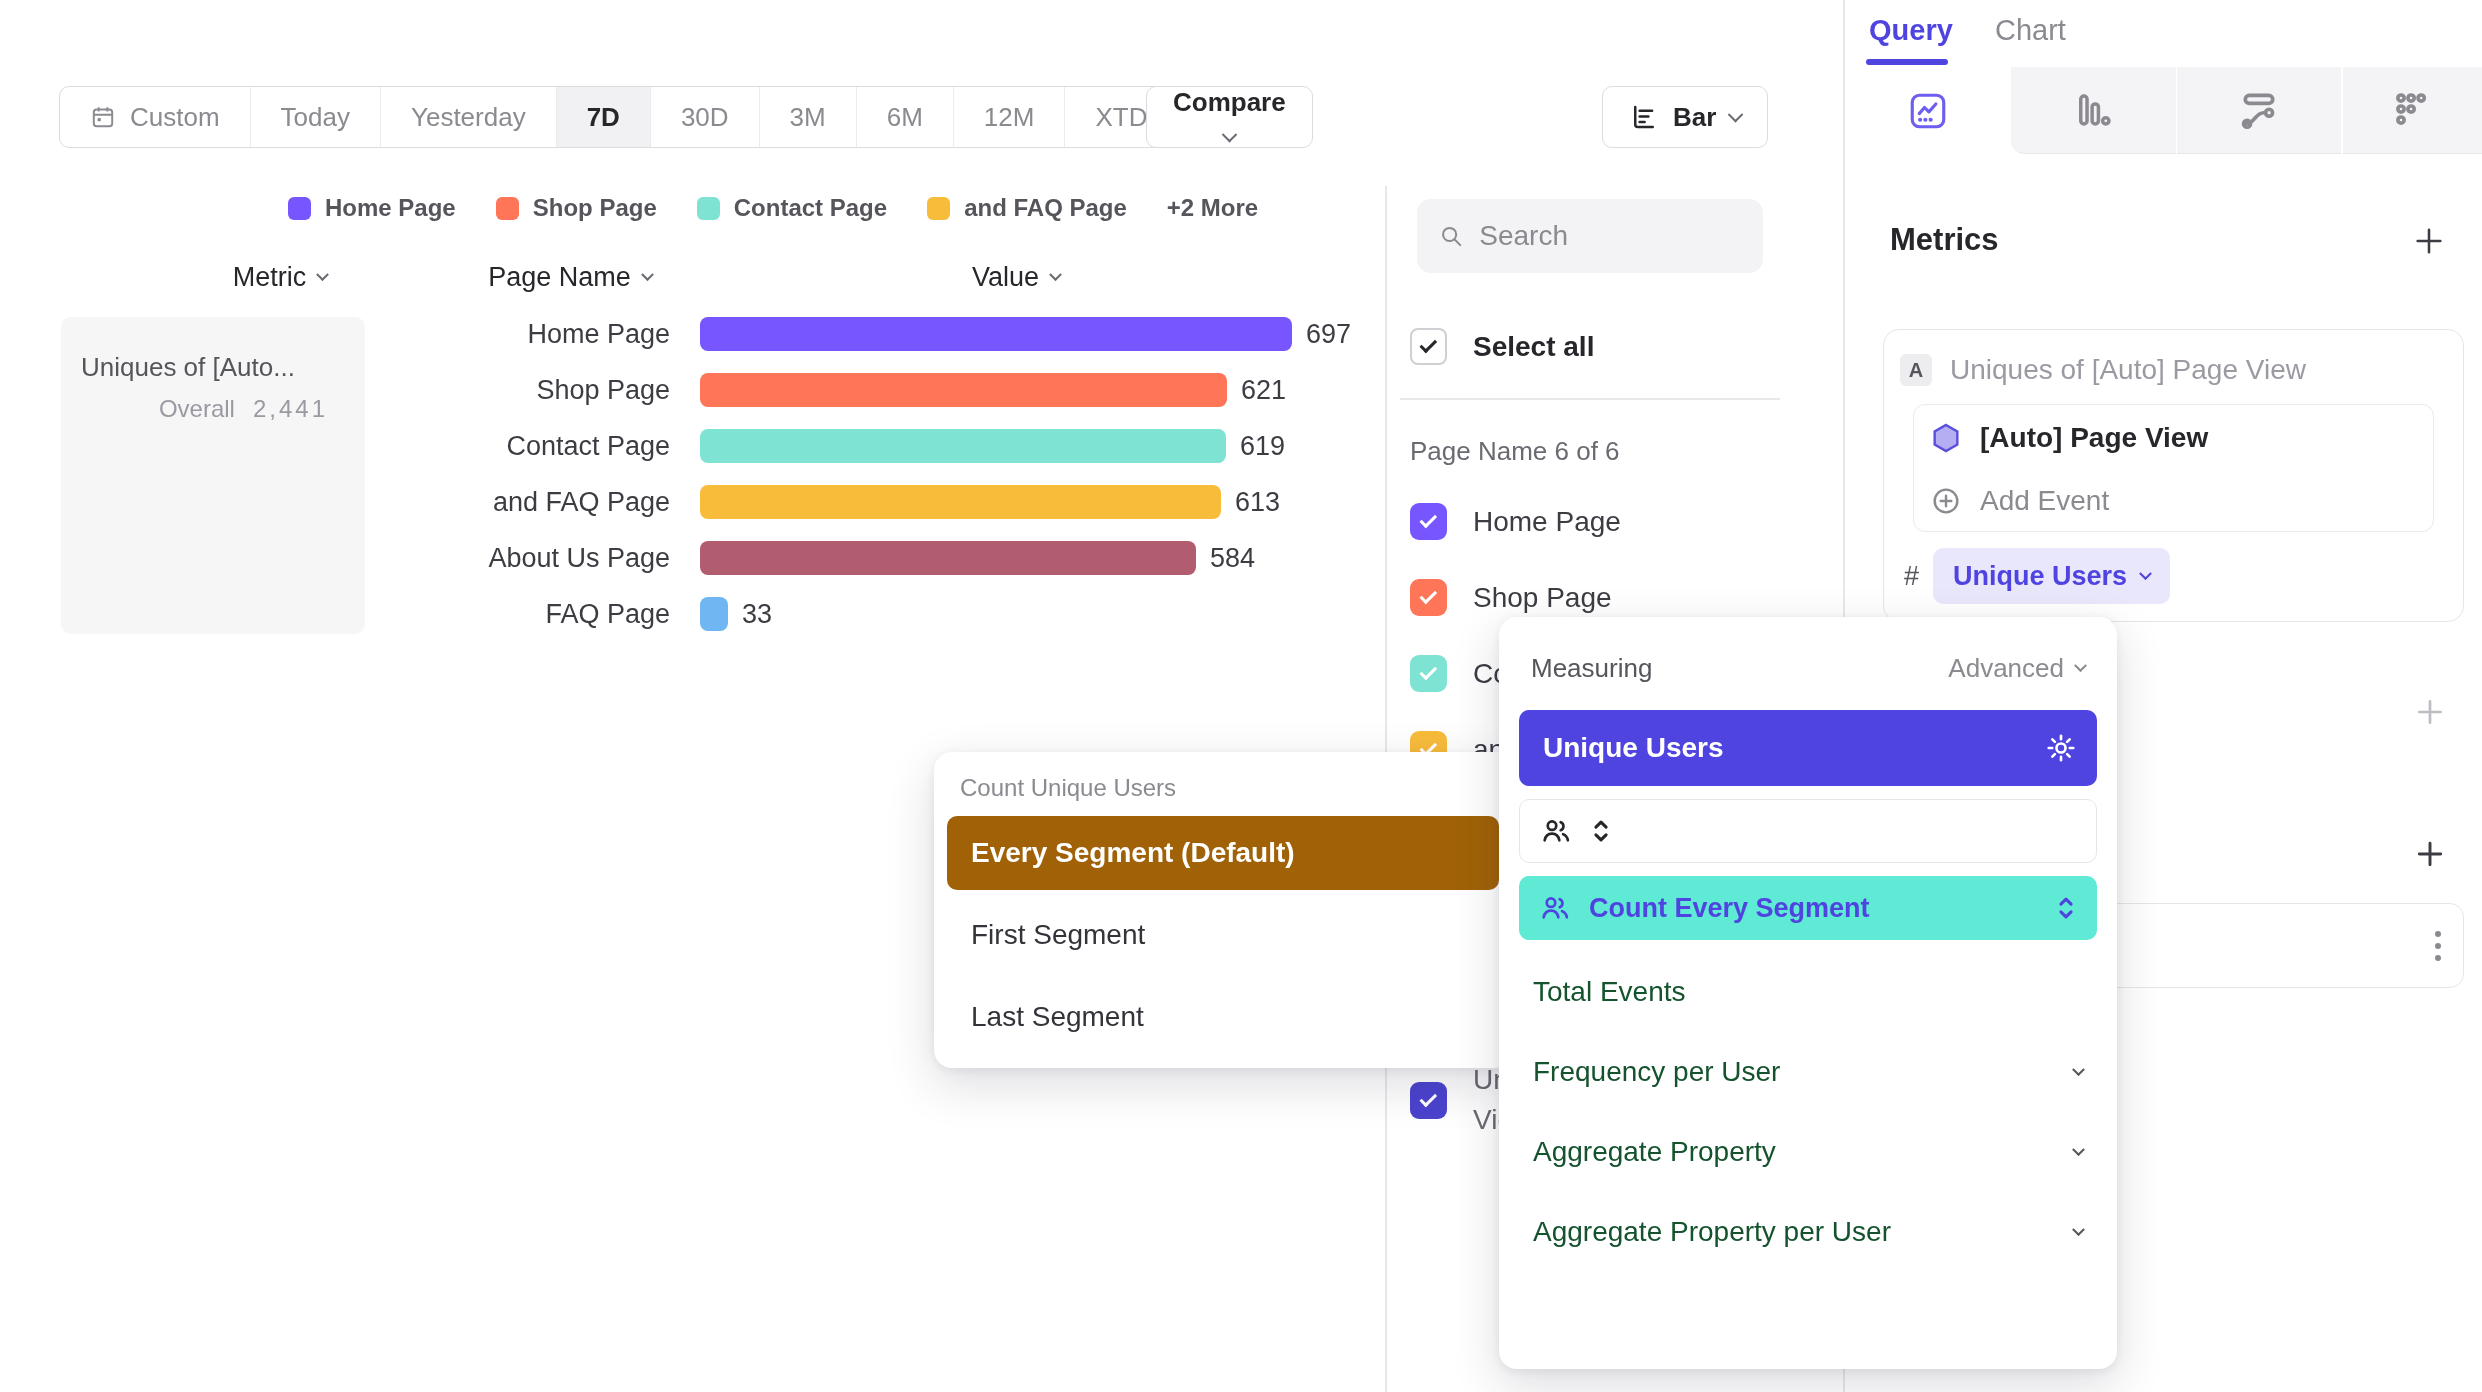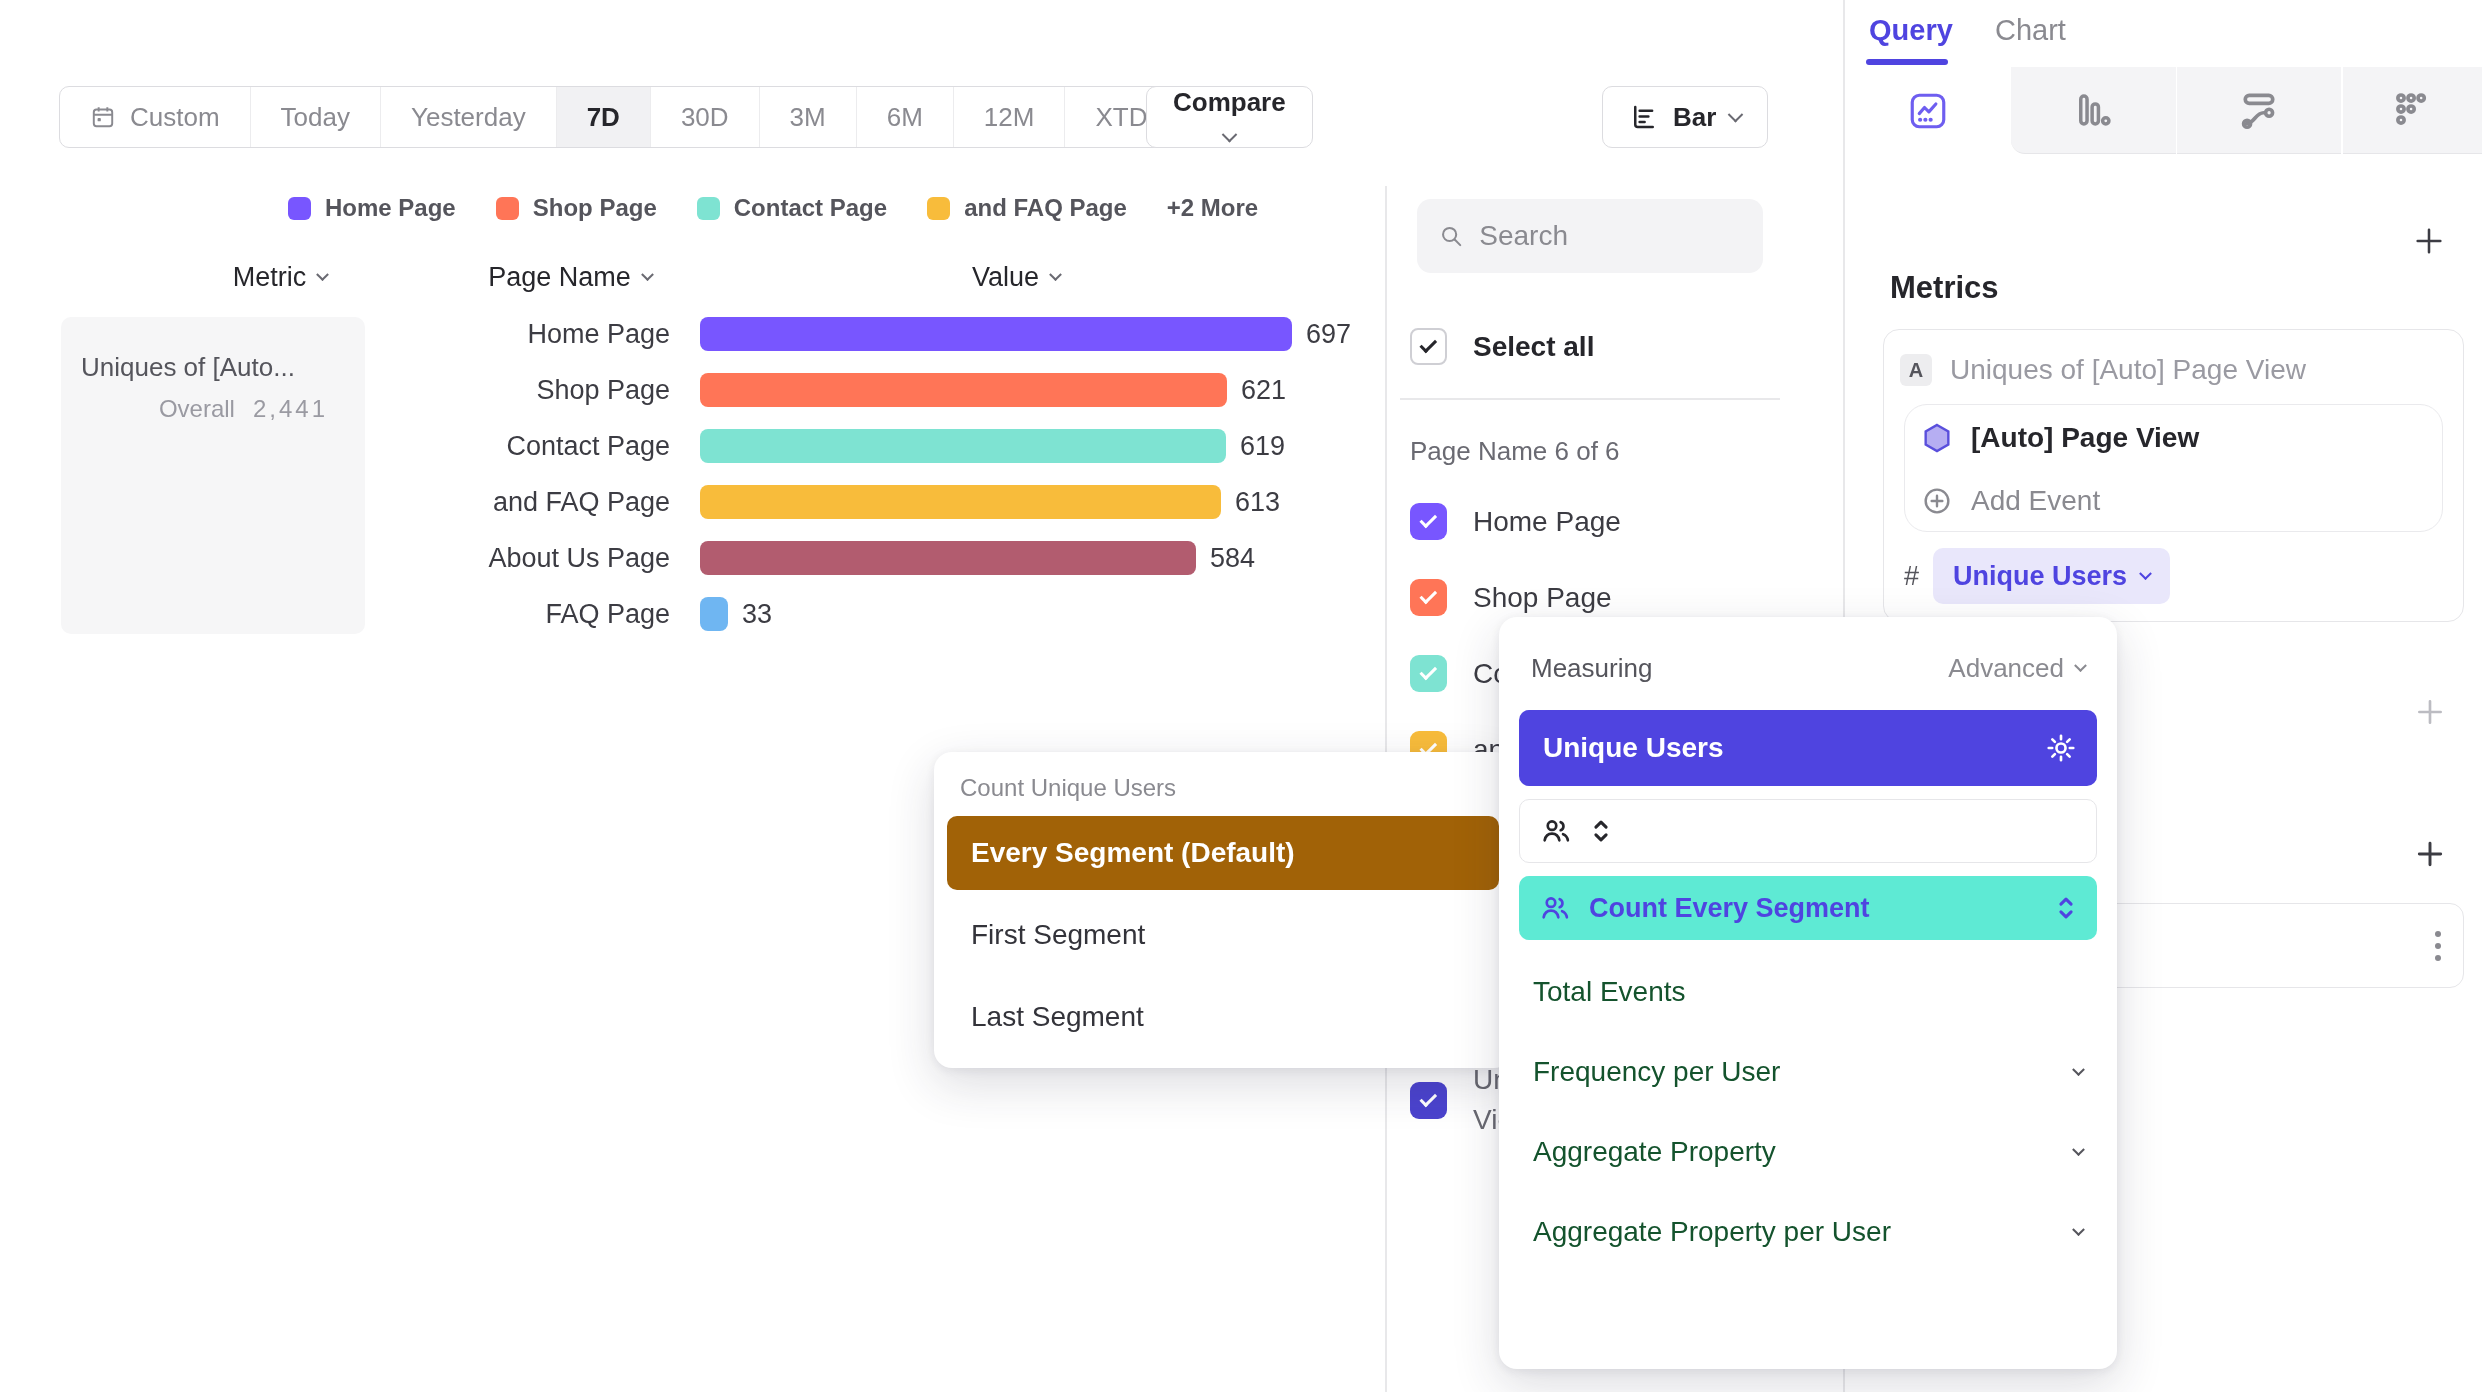--- a/index.html
+++ b/index.html
@@ -137,35 +137,35 @@
 
   
   .side-tab { top: 14px; font-size: 29px; cursor: pointer; }
   .tab-underline { left: 1866px; top: 59px; width: 82px; height: 6px; border-radius: 3px; background: #4f44e0; }
   .icon-strip-cell {
     top: 67px; height: 87px; background: #f4f4f6;
     border-bottom: 1.5px solid #e6e6e9;
     display: flex; align-items: center; justify-content: center; cursor: pointer;
   }
   .icon-strip-cell.active { background: #fff; border-bottom: none; }
-  .metrics-title { left: 1890px; top: 222px; font-size: 31px; font-weight: bold; color: #26262b; margin-top: 48px; }
+  .metrics-title { left: 1890px; top: 222px; font-size: 31px; font-weight: bold; color: #26262b; }
   .plus-btn { cursor: pointer; }
 
   .side-card {
     left: 1883px; width: 581px; background: #fff;
     border: 1.5px solid #e6e6e9; border-radius: 16px;
   }
   .sc-row1 { display: flex; align-items: center; gap: 18px; padding: 24px 24px 0 16px; }
   .a-badge {
     width: 32px; height: 32px; background: #ededef; border-radius: 6px;
     display: flex; align-items: center; justify-content: center;
     font-size: 20px; font-weight: bold; color: #55555c;
   }
   .sc-title { font-size: 28px; color: #9a9aa2; white-space: nowrap; overflow: hidden; }
-  .inner-card { margin: 18px 20px 0; border: 1.5px solid #eaeaed; border-radius: 23px; }
+  .inner-card { margin: 18px 29px 0; border: 1.5px solid #eaeaed; border-radius: 12px; }
   .ev-row { height: 66px; display: flex; align-items: center; padding: 0 16px; gap: 18px; cursor: pointer; }
   .ev-row .ev-name { font-size: 28px; font-weight: bold; color: #26262b; }
   .add-row { height: 60px; display: flex; align-items: center; padding: 0 16px; gap: 18px; cursor: pointer; }
   .add-row .ad-name { font-size: 28px; color: #8a8a90; }
   .measure-row { display: flex; align-items: center; margin: 16px 0 0 20px; gap: 14px; }
   .hash { font-size: 27px; color: #55555c; }
   .measure-pill {
     height: 56px; background: #e9e7fb; border-radius: 10px;
     display: flex; align-items: center; gap: 14px; padding: 0 20px; cursor: pointer;
   }

